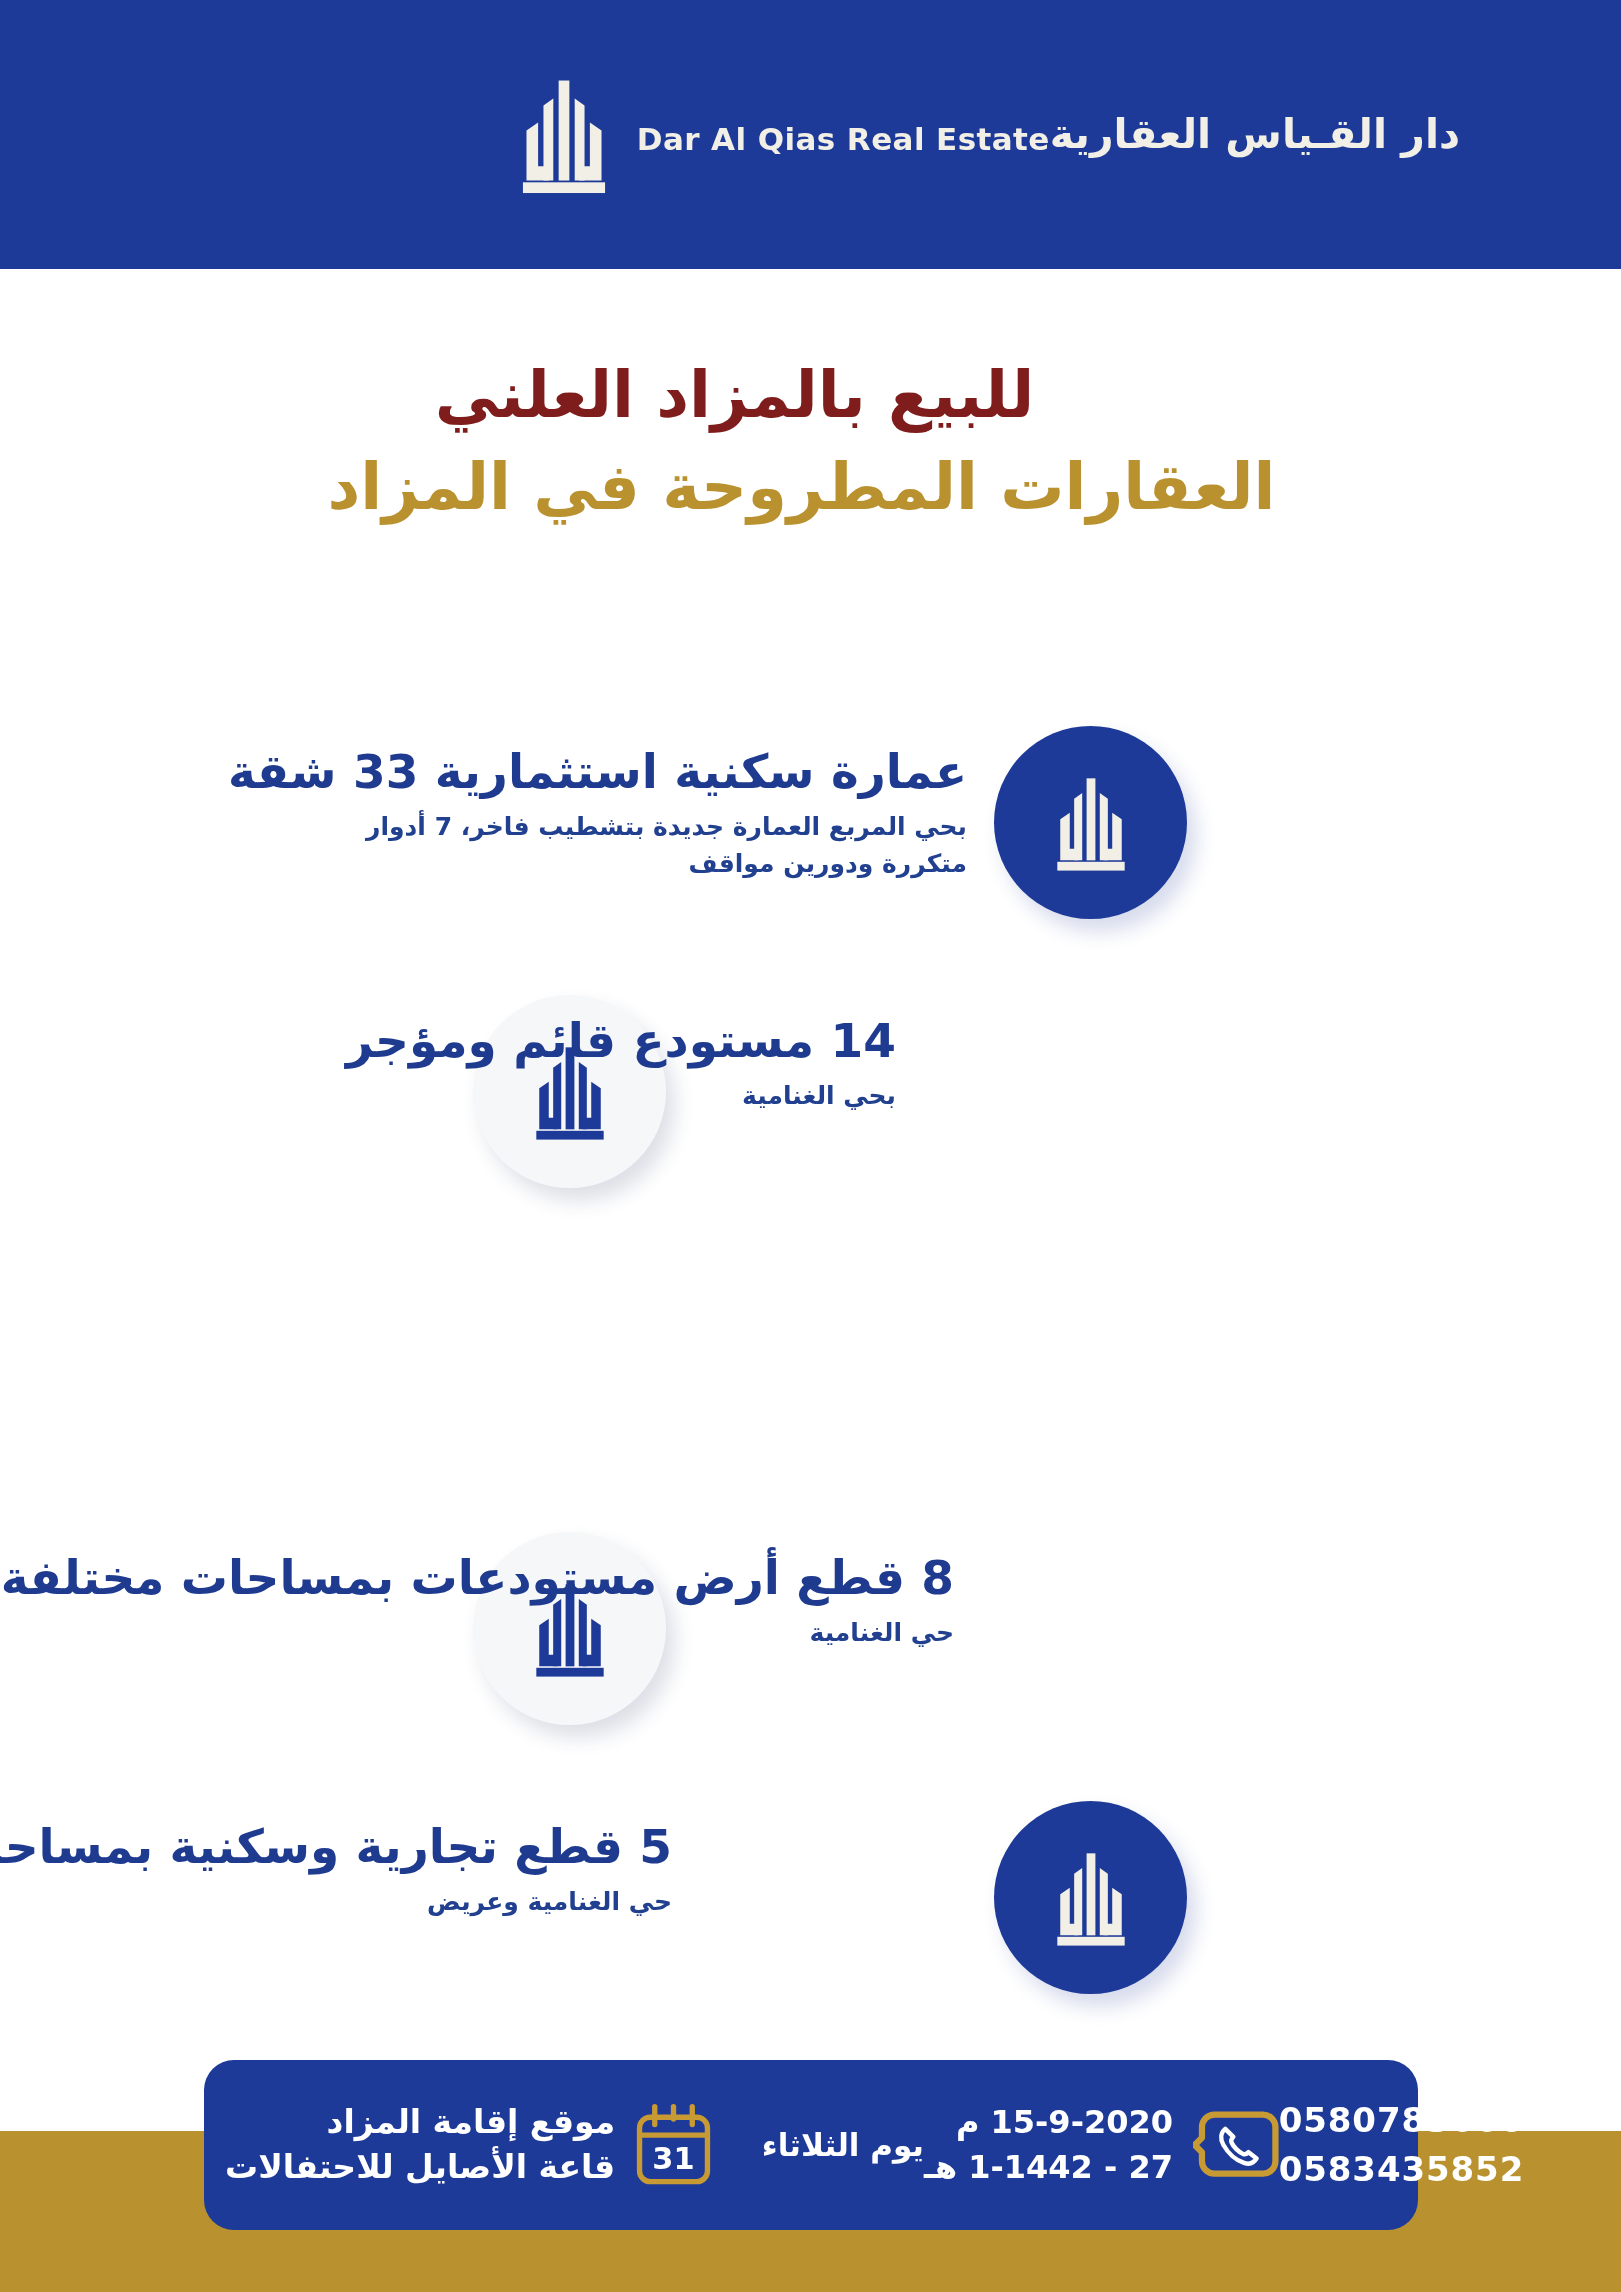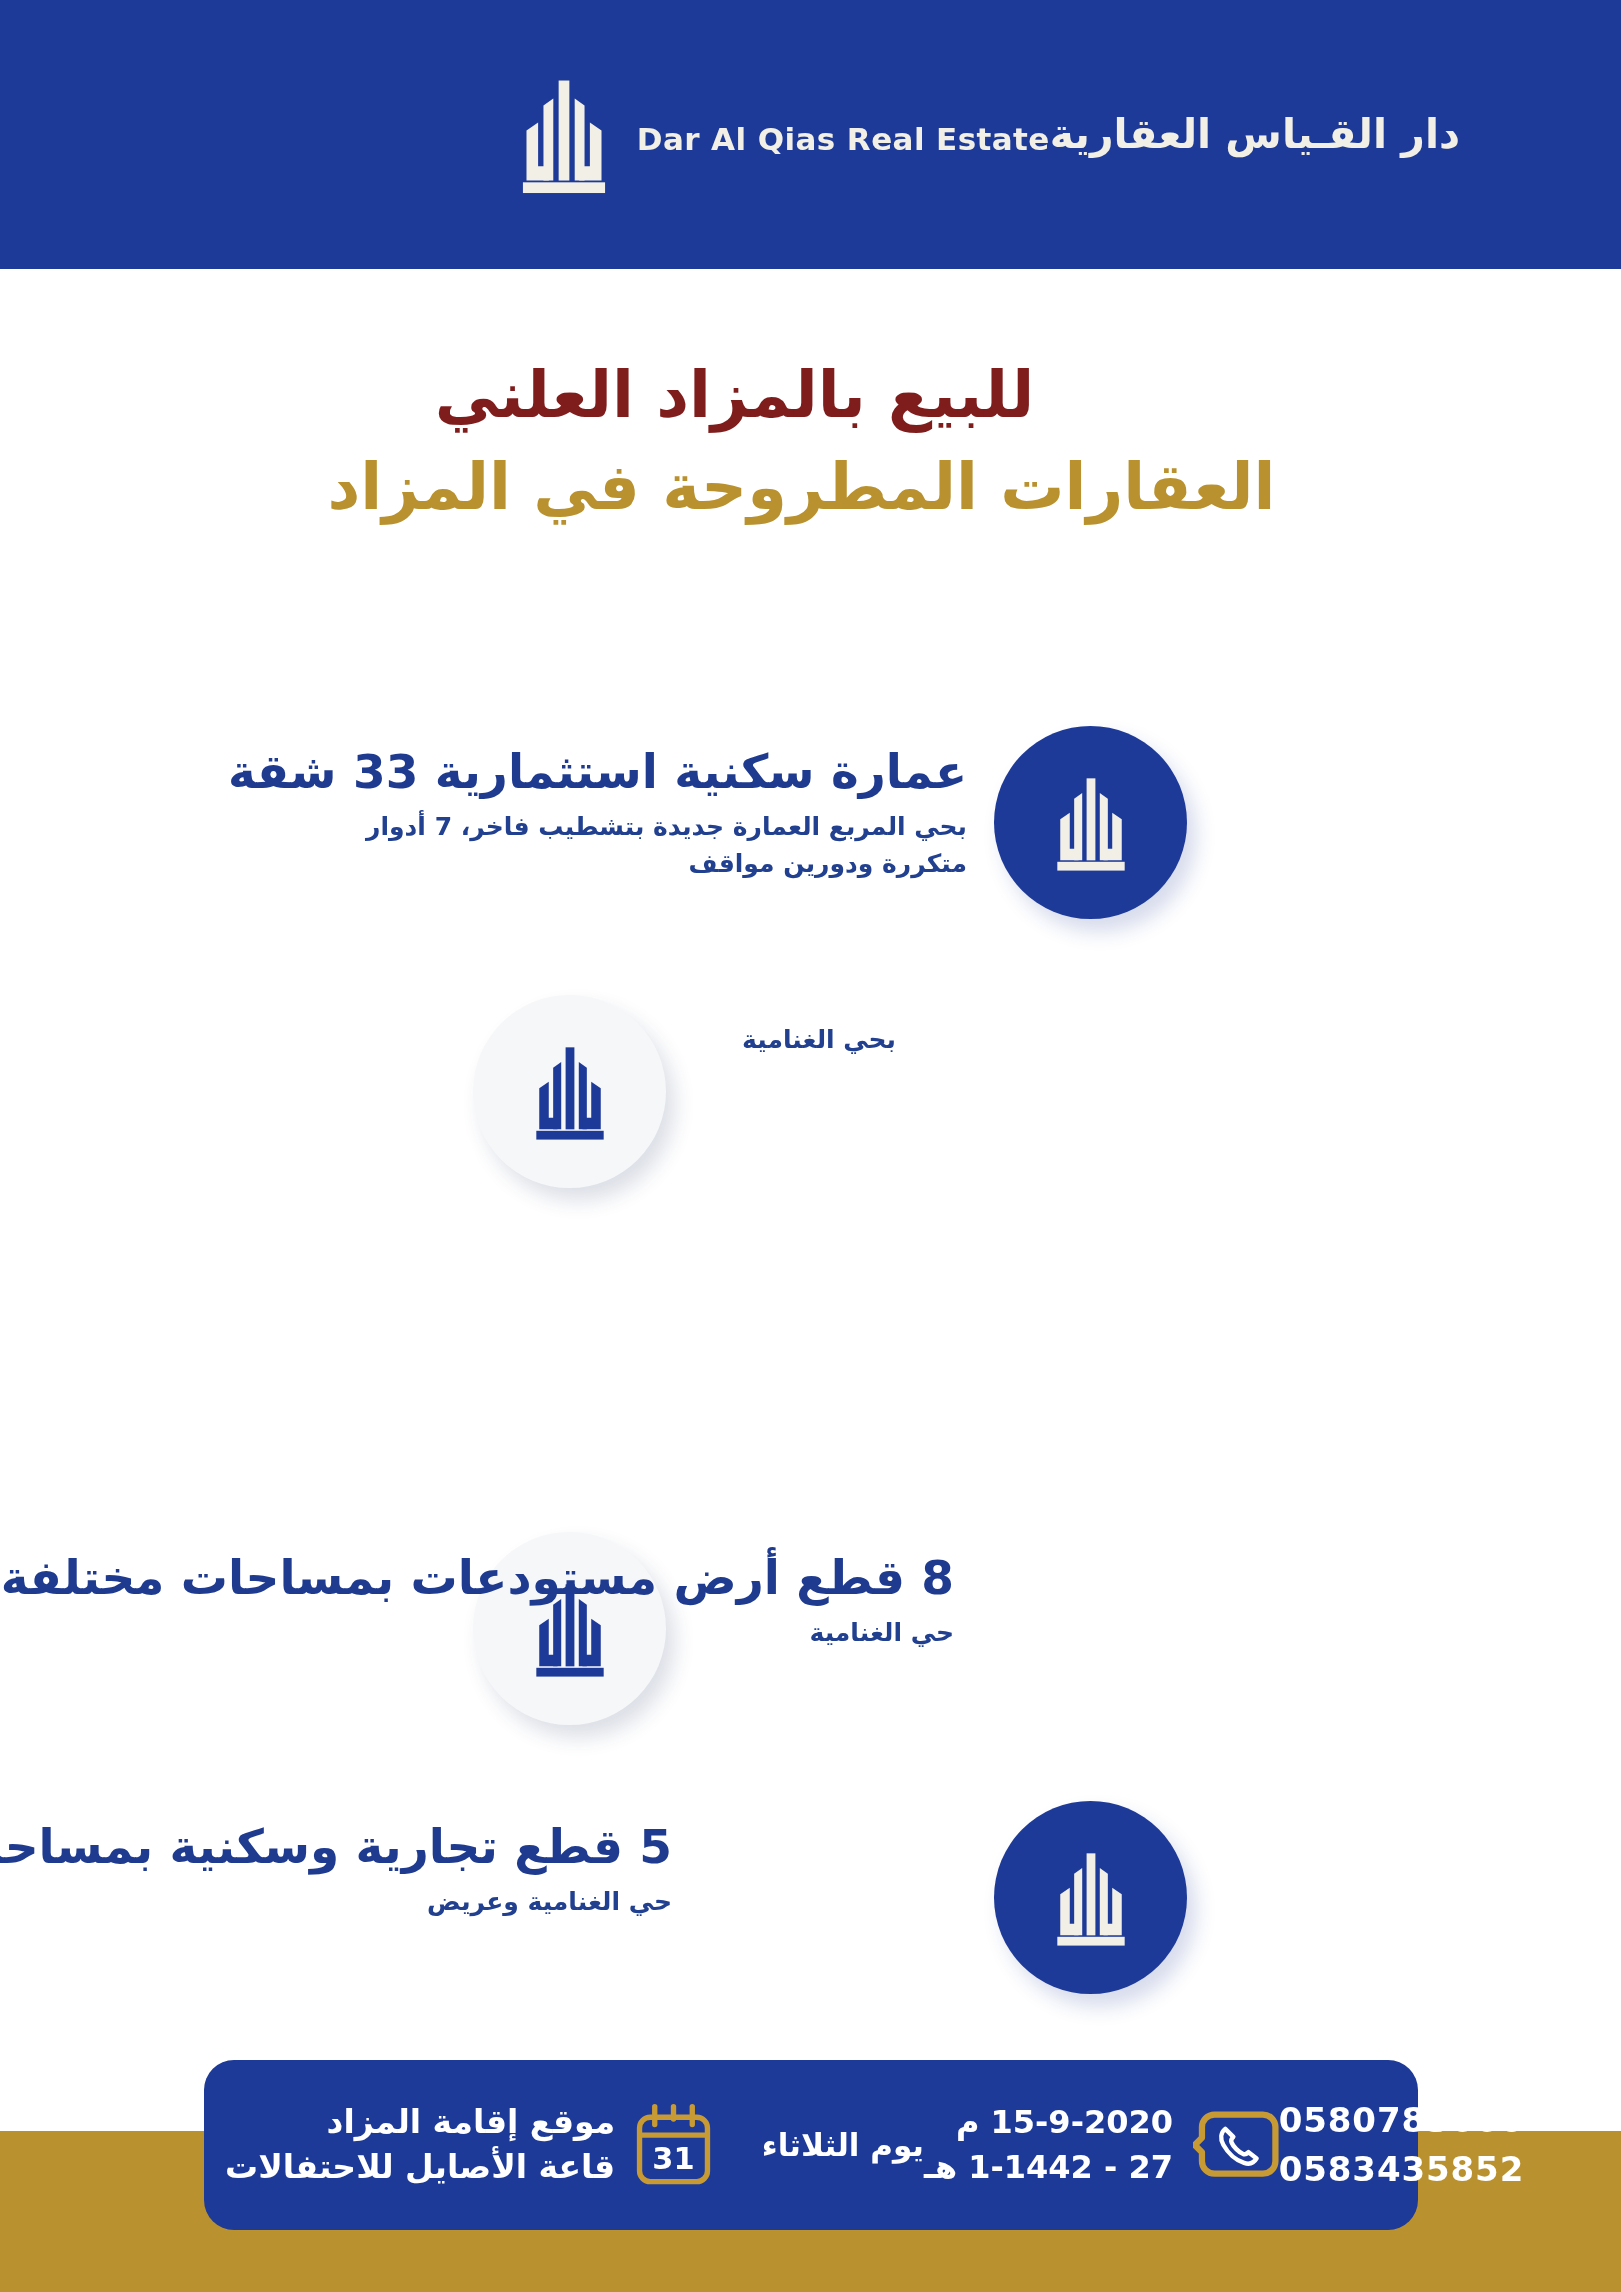--- a/index.html
+++ b/index.html
@@ -161,20 +161,21 @@
               <path d="M33 36 L44 28 L44 120 L33 120 Z"></path>
               <path d="M79 36 L68 28 L68 120 L79 120 Z"></path>
               <path d="M14 64 L27 55 L27 104 L39 104 L39 120 L14 120 Z"></path>
               <path d="M98 64 L85 55 L85 104 L73 104 L73 120 L98 120 Z"></path>
               <rect x="10" y="122" width="92" height="12"></rect>
             </g>
           </svg>
         </span>
       </div>
       <div class="texts right-align" style="right:725px; top:90px; width:627px;">
+        <div class="item-title">14 مستودع قائم ومؤجر</div>
         <div class="item-sub">بحي الغنامية</div>
       </div>
     </div>
 
 
     <div class="item" style="top:806px;">
       <div class="connector">
         
         
         

